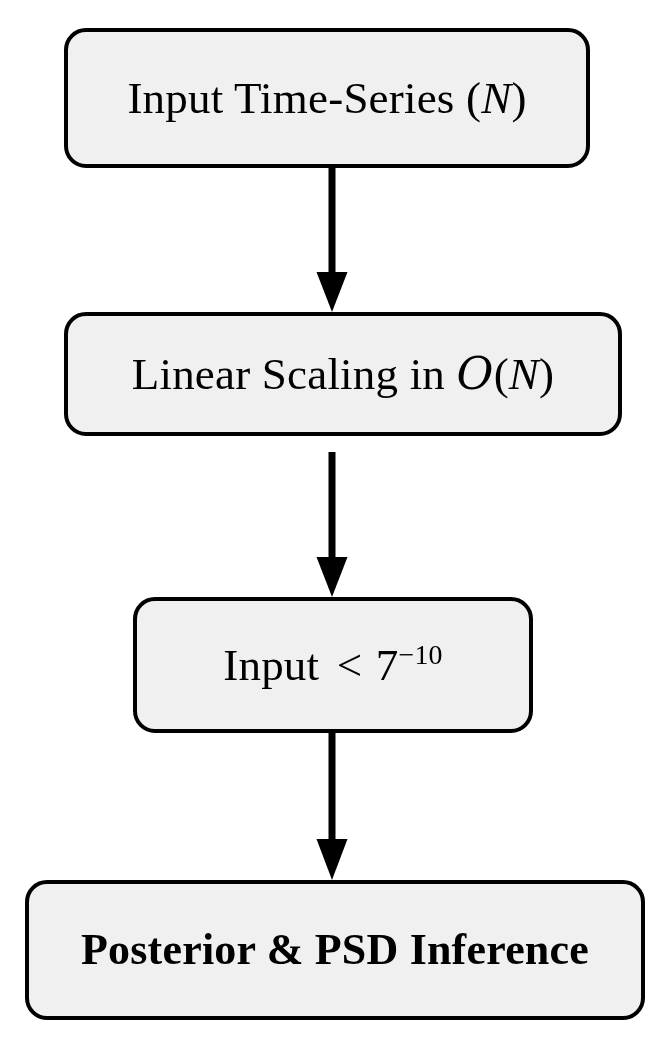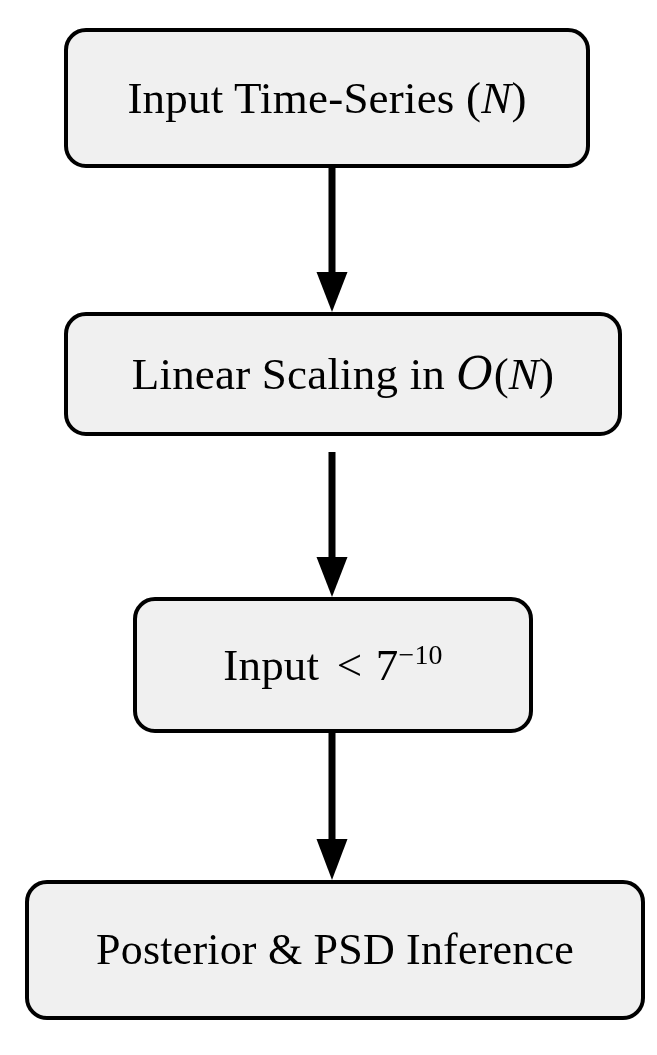--- a/index.html
+++ b/index.html
@@ -43,21 +43,21 @@
     white-space: nowrap;
     letter-spacing: 0.2px;
   }
 
   
   #node-input        { left: 64px;  top: 28px;  width: 526px; height: 140px; }
   #node-scaling      { left: 52px;  top: 312px; width: 558px; height: 124px; margin-left: 12px; }
   #node-error        { left: 133px; top: 597px; width: 400px; height: 136px; }
   #node-posterior    { left: 25px;  top: 880px; width: 620px; height: 140px; }
 
-  #node-posterior .node-label { font-size: 44px; }
+  #node-posterior .node-label { font-size: 44px; font-weight: bold; }
 
   .mathvar {
     font-style: italic;
     font-family: "Liberation Serif", "DejaVu Serif", serif;
   }
   .mathcal {
     font-style: italic;
     font-family: "DejaVu Serif", serif;
   }
   .sup {

